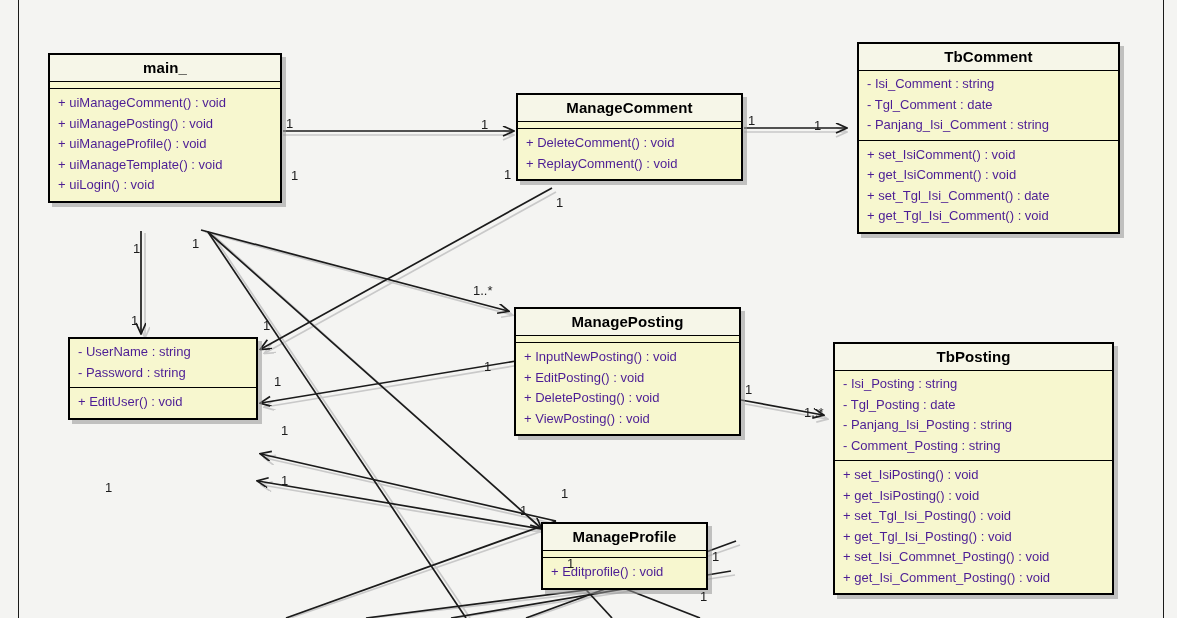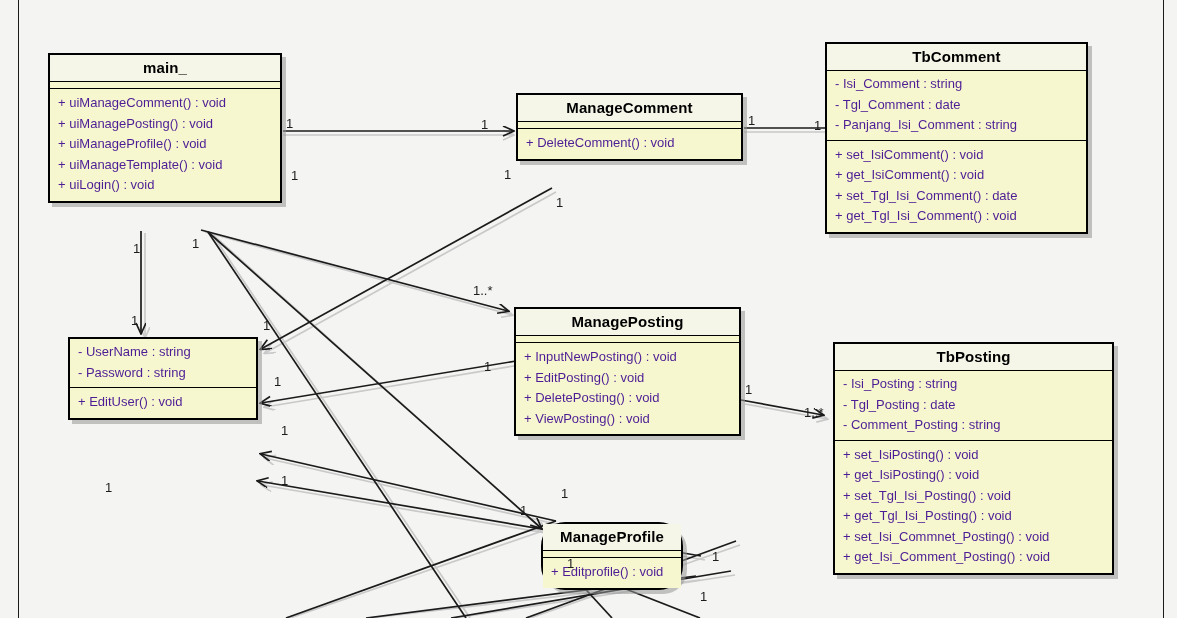--- a/index.html
+++ b/index.html
@@ -175,24 +175,25 @@
       <div class="uml-line">+ uiManageTemplate() : void</div>
       <div class="uml-line">+ uiLogin() : void</div>
     </div>
   </div>
 
   <div class="uml-class" style="left:516px; top:93px; width:227px;">
     <div class="uml-header">ManageComment</div>
     <div class="uml-attrs empty"></div>
     <div class="uml-ops">
       <div class="uml-line">+ DeleteComment() : void</div>
-    </div>
-  </div>
-
-  <div class="uml-class" style="left:825px; top:42px; width:263px;">
+      <div class="uml-line">+ ReplayComment() : void</div>
+    </div>
+  </div>
+
+  <div class="uml-class" style="left:857px; top:42px; width:263px;">
     <div class="uml-header">TbComment</div>
     <div class="uml-attrs">
       <div class="uml-line">- Isi_Comment : string</div>
       <div class="uml-line">- Tgl_Comment : date</div>
       <div class="uml-line">- Panjang_Isi_Comment : string</div>
     </div>
     <div class="uml-ops">
       <div class="uml-line">+ set_IsiComment() : void</div>
       <div class="uml-line">+ get_IsiComment() : void</div>
       <div class="uml-line">+ set_Tgl_Isi_Comment() : date</div>
@@ -219,33 +220,34 @@
       <div class="uml-line">+ DeletePosting() : void</div>
       <div class="uml-line">+ ViewPosting() : void</div>
     </div>
   </div>
 
   <div class="uml-class" style="left:833px; top:342px; width:281px;">
     <div class="uml-header">TbPosting</div>
     <div class="uml-attrs">
       <div class="uml-line">- Isi_Posting : string</div>
       <div class="uml-line">- Tgl_Posting : date</div>
+      <div class="uml-line">- Panjang_Isi_Posting : string</div>
       <div class="uml-line">- Comment_Posting : string</div>
     </div>
     <div class="uml-ops">
       <div class="uml-line">+ set_IsiPosting() : void</div>
       <div class="uml-line">+ get_IsiPosting() : void</div>
       <div class="uml-line">+ set_Tgl_Isi_Posting() : void</div>
       <div class="uml-line">+ get_Tgl_Isi_Posting() : void</div>
       <div class="uml-line">+ set_Isi_Commnet_Posting() : void</div>
       <div class="uml-line">+ get_Isi_Comment_Posting() : void</div>
     </div>
   </div>
 
-  <div class="uml-class" style="left:541px; top:522px; width:142px;border-radius:24px;">
+  <div class="uml-class" style="left:541px; top:522px; width:167px;">
     <div class="uml-header">ManageProfile</div>
     <div class="uml-attrs empty"></div>
     <div class="uml-ops">
       <div class="uml-line">+ Editprofile() : void</div>
     </div>
   </div>
 
   <div id="mult-layer">
       <div class="mult" style="left: 286px; top: 116px;">1</div>
       <div class="mult" style="left: 481px; top: 117px;">1</div>

